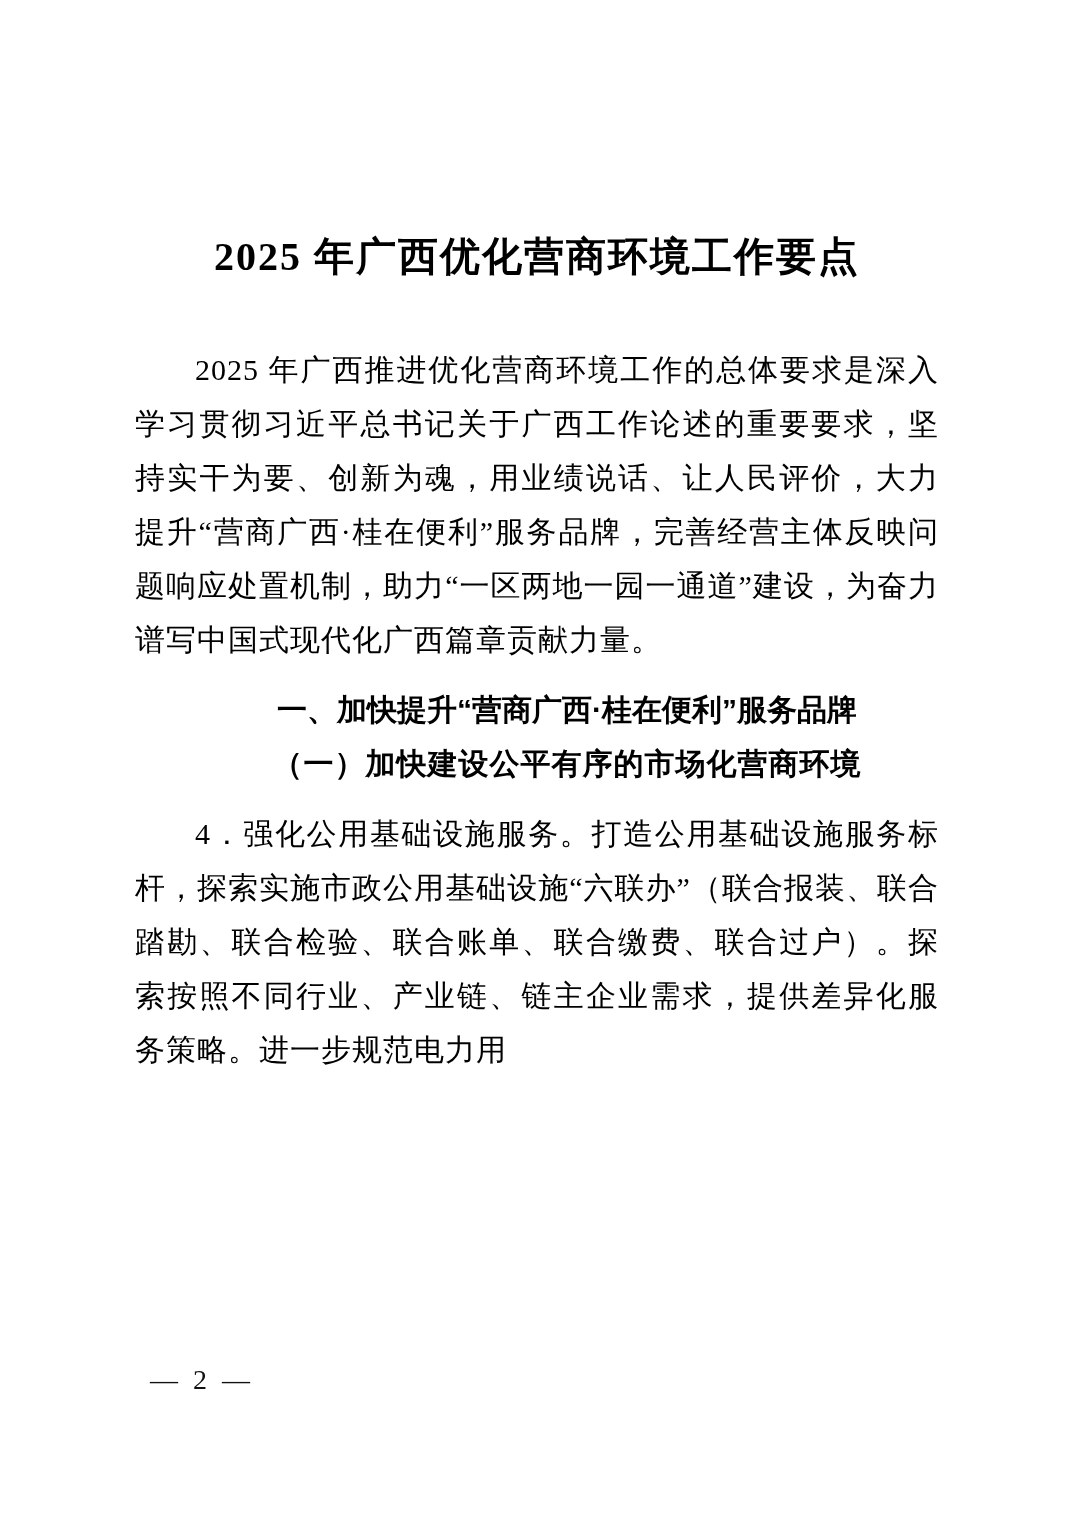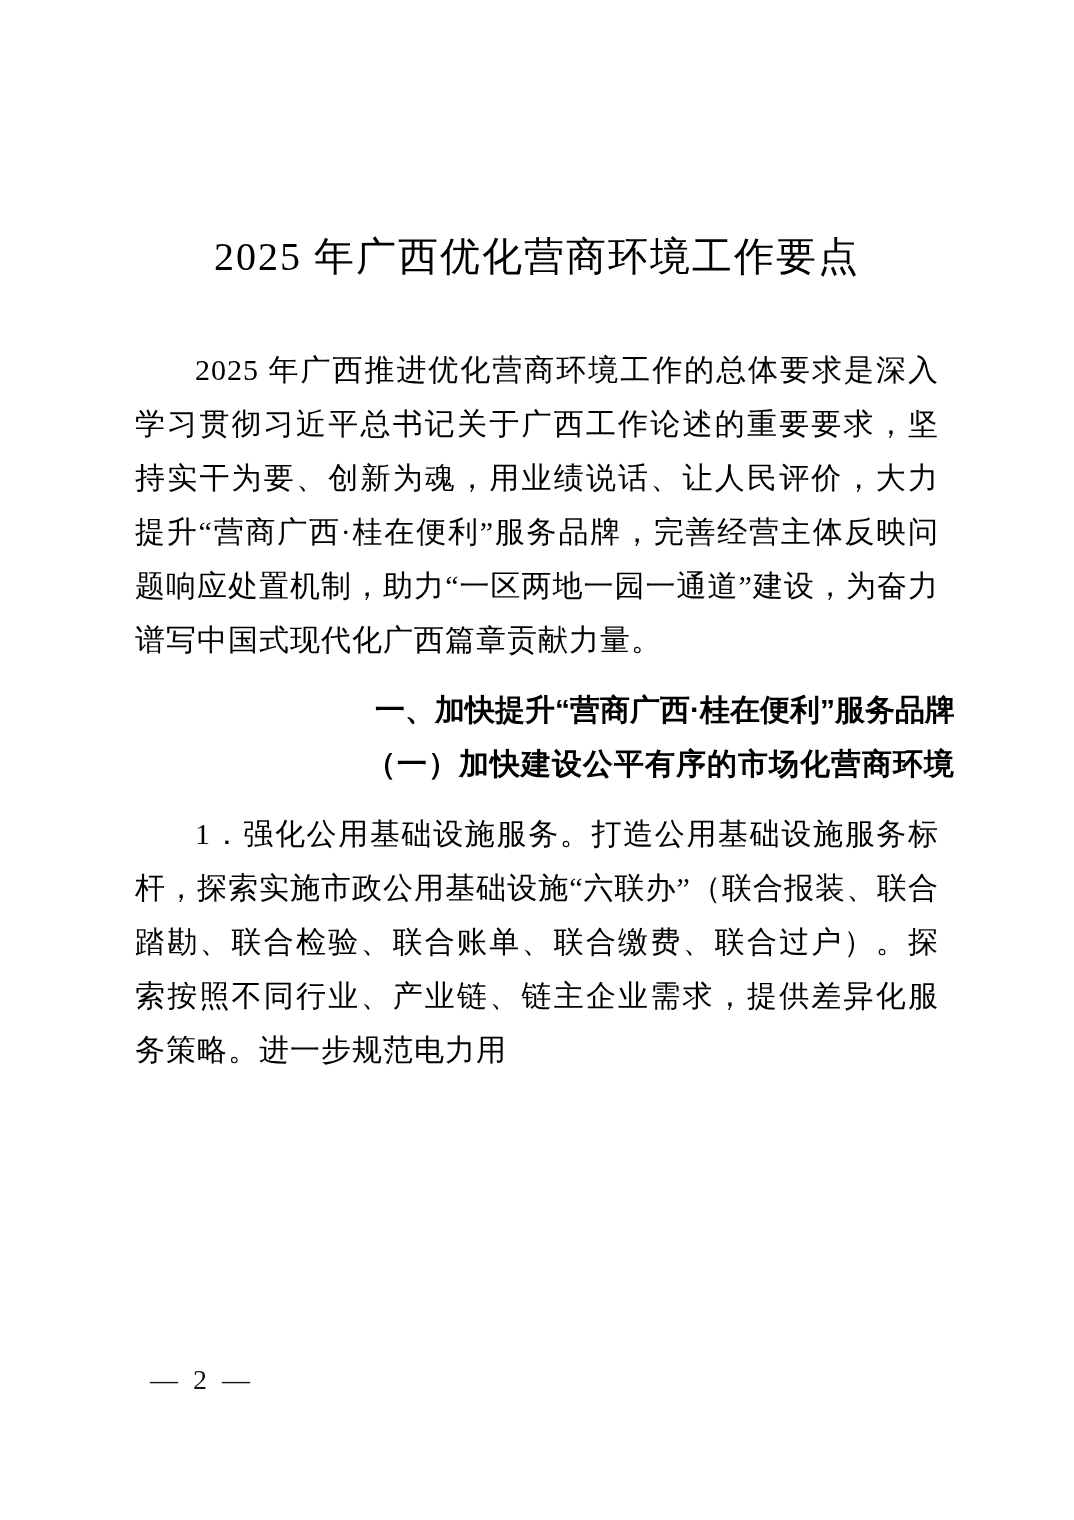--- a/index.html
+++ b/index.html
@@ -17,21 +17,21 @@
   }
   .page {
     position: relative;
     width: 836px;
     margin: 0 auto;
     padding-top: 231px;
     box-sizing: content-box;
   }
   .doc-title {
     font-family: "Liberation Serif", "DejaVu Serif", serif;
-    font-weight: normal;
+    font-weight: bold;
     font-size: 40px;
     line-height: 52px;
     text-align: center;
     letter-spacing: 2px;
     margin: 0 0 60px 0;
   }
   .body-text {
     font-size: 30px;
     line-height: 54px;
     text-align: justify;
@@ -43,30 +43,30 @@
     text-indent: 2em;
   }
   .section-heading {
     margin: 0;
     text-indent: 2em;
     font-family: "Liberation Sans", "DejaVu Sans", sans-serif;
     font-weight: bold;
     font-size: 30px;
     line-height: 54px;
     letter-spacing: 0;
-    text-align: right;
+    text-align: center;
   }
   .subsection-heading {
     margin: 0;
     text-indent: 2em;
     font-family: "Liberation Serif", "DejaVu Serif", serif;
     font-weight: 600;
     font-size: 30px;
     line-height: 54px;
-    text-align: right;
+    text-align: center;
   }
   .note {
     font-style: italic;
   }
   .page-number {
     position: absolute;
     left: 150px;
     top: 1360px;
     font-size: 28px;
     line-height: 40px;
@@ -83,19 +83,19 @@
 
   <div class="body-text">
 
     <p class="para">2025 年广西推进优化营商环境工作的总体要求是深入学习贯彻习近平总书记关于广西工作论述的重要要求，坚持实干为要、创新为魂，用业绩说话、让人民评价，大力提升“营商广西·桂在便利”服务品牌，完善经营主体反映问题响应处置机制，助力“一区两地一园一通道”建设，为奋力谱写中国式现代化广西篇章贡献力量。</p>
 
     <h2 class="section-heading">一、加快提升“营商广西·桂在便利”服务品牌</h2>
 
     <h3 class="subsection-heading">（一）加快建设公平有序的市场化营商环境</h3>
 
 
-    <p class="para">1．强化公用基础设施服务。打造公用基础设施服务标杆，探索实施市政公用基础设施“六联办”（联合报装、联合踏勘、联合检验、联合账单、联合缴费、联合过户）。探索按照不同行业、产业链、链主企业需求，提供差异化服务策略。进一步规范电力用</p>
+    <p class="para">4．强化公用基础设施服务。打造公用基础设施服务标杆，探索实施市政公用基础设施“六联办”（联合报装、联合踏勘、联合检验、联合账单、联合缴费、联合过户）。探索按照不同行业、产业链、链主企业需求，提供差异化服务策略。进一步规范电力用</p>
 
   </div>
 
 </div>
 
 <div class="page-number">— 2 —</div>
 
 </body></html>

